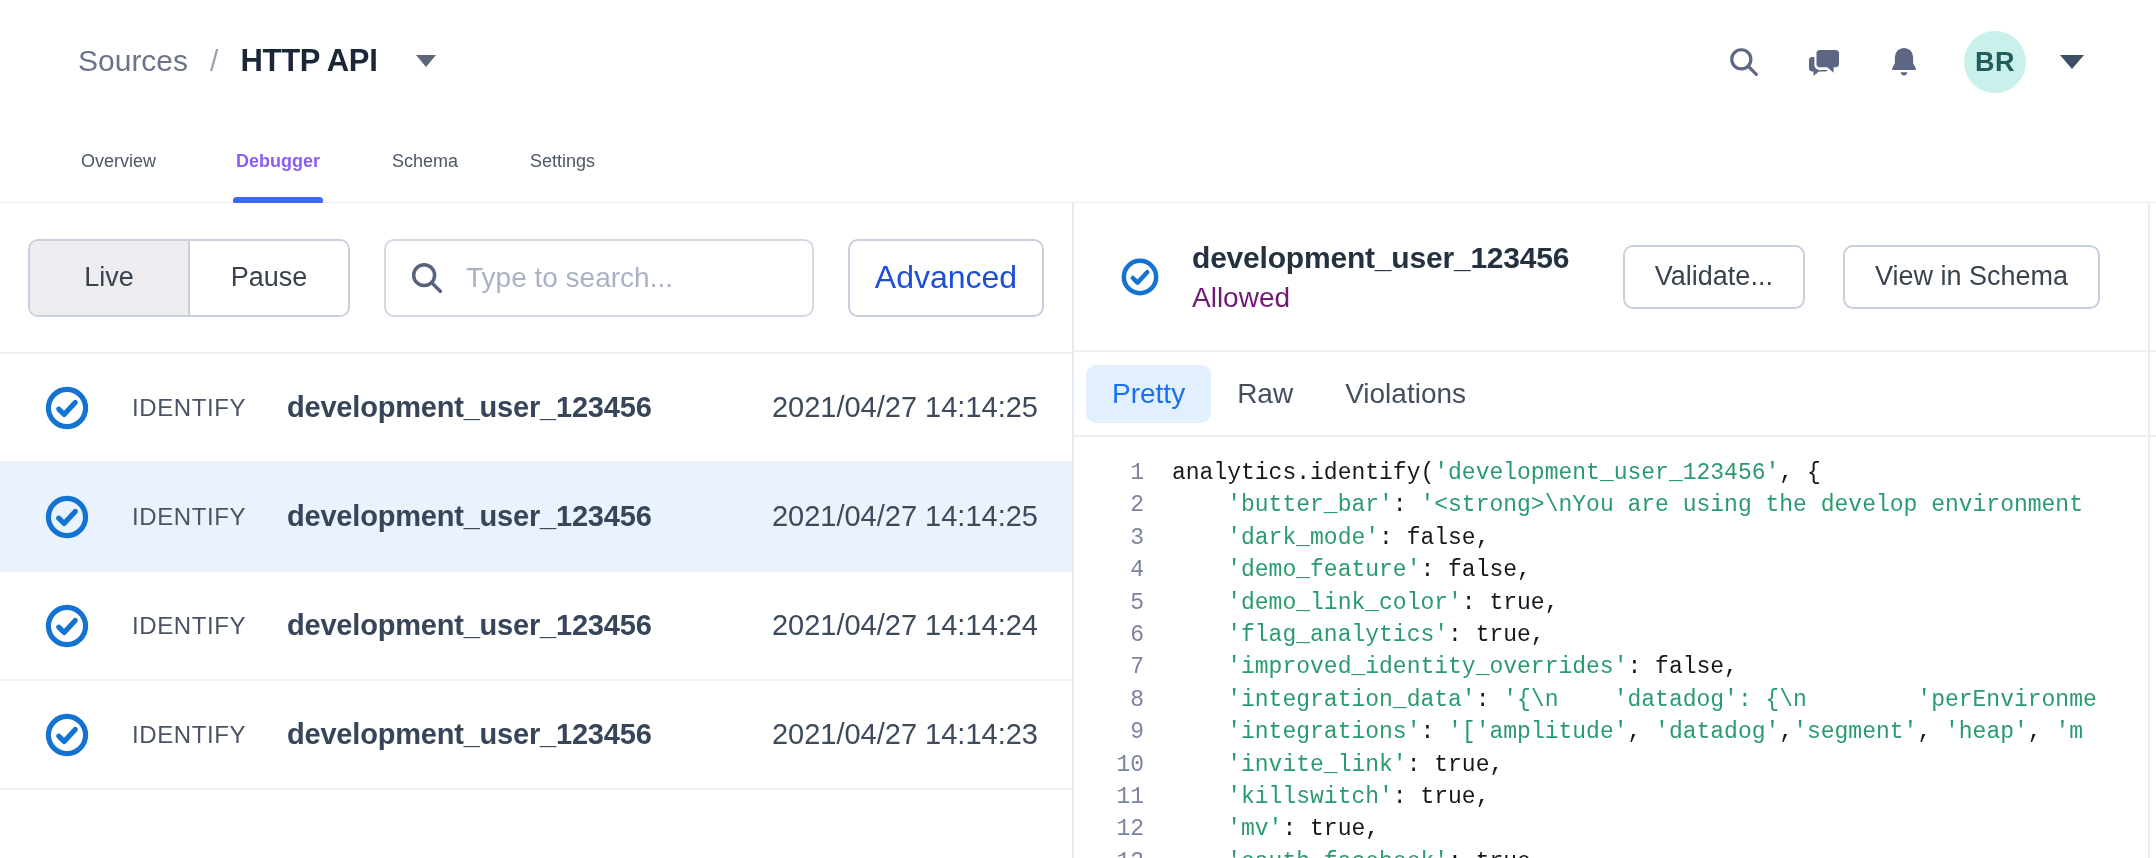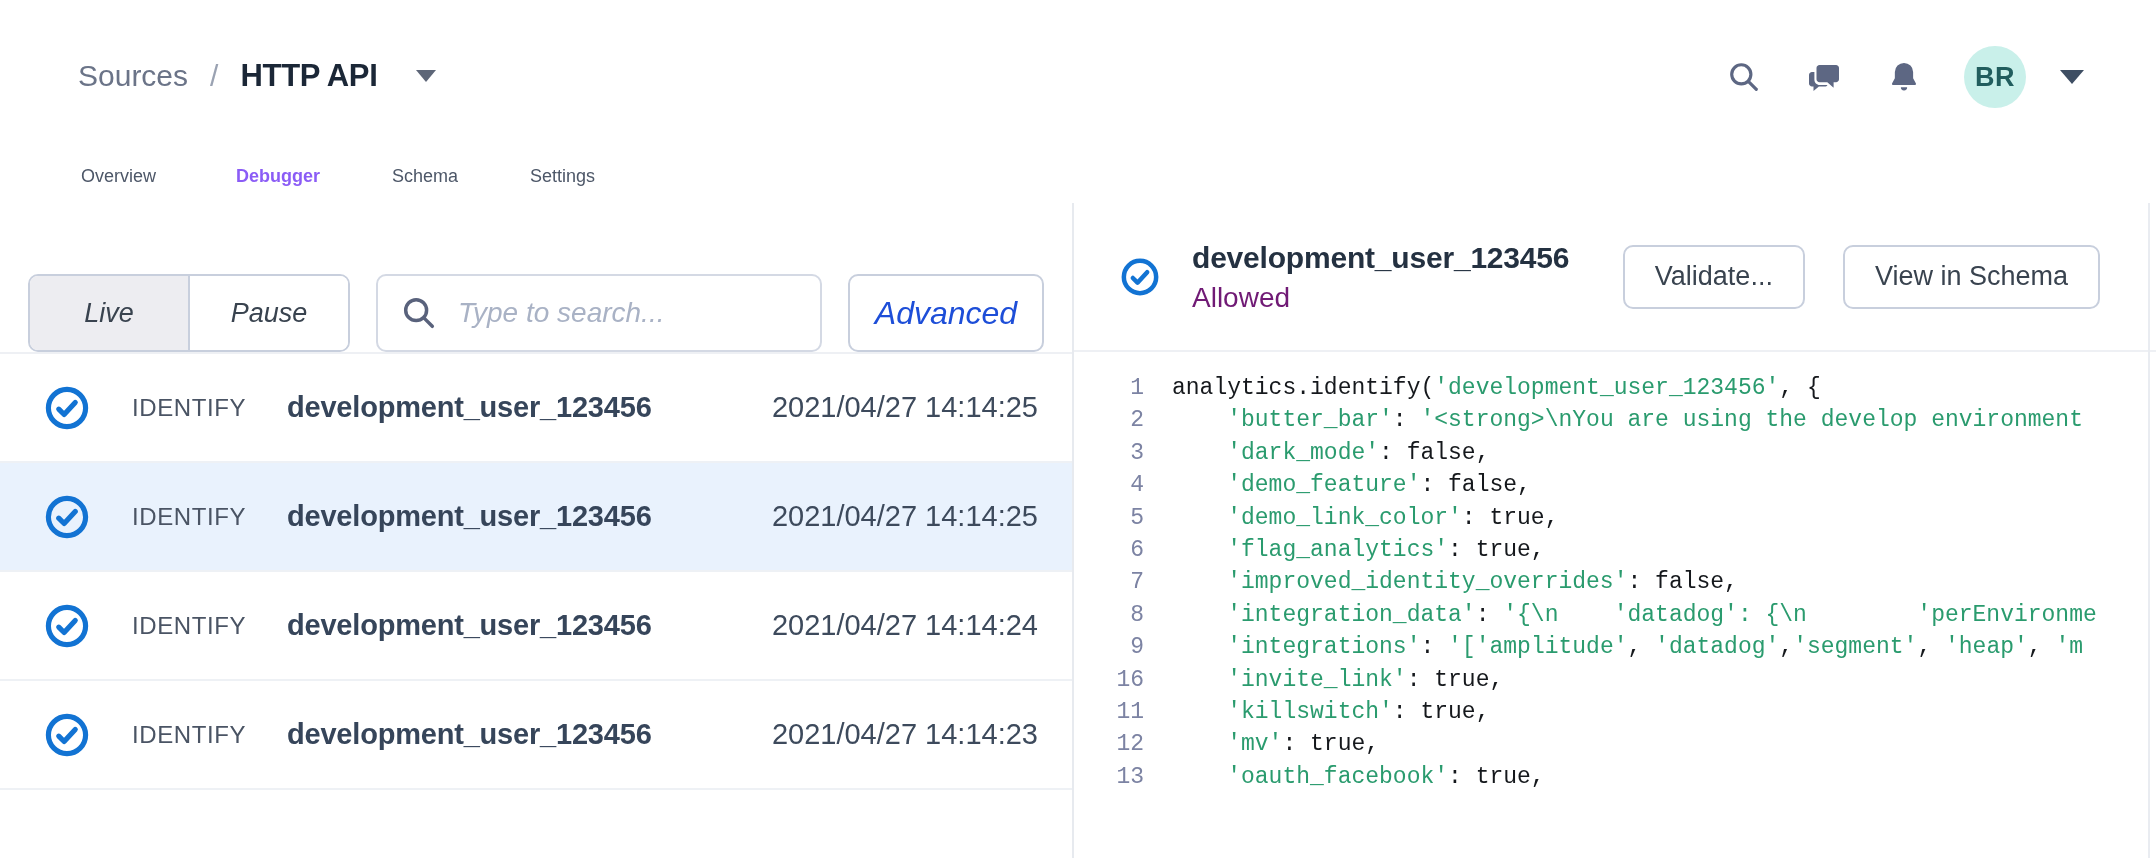--- a/index.html
+++ b/index.html
@@ -7,21 +7,21 @@
   .page {
     position: relative;
     width: 2156px; height: 858px;
     background: #fff;
     overflow: hidden;
     font-family: "Liberation Sans", sans-serif;
     color: #3e4957;
   }
 
   
-  .app-header { position:absolute; top:16px; left:0; right:0; height:203px; background:#fff; border-bottom:2px solid #ecedf2; }
+  .app-header { position:absolute; top:1px; left:0; right:0; height:203px; background:#fff; border-bottom:2px solid #ecedf2; }
   .breadcrumb { position:absolute; left:78px; top:42px; display:flex; align-items:center; gap:22px; }
   .crumb-section { font-size:30px; color:#6b7488; cursor:pointer; }
   .crumb-sep { font-size:30px; color:#9aa2b2; }
   .crumb-current { font-size:31px; font-weight:700; color:#1b2737; letter-spacing:-0.3px; }
   .crumb-caret { width:0; height:0; border-left:10px solid transparent; border-right:10px solid transparent; border-top:12px solid #5d6678; margin-left:16px; cursor:pointer; }
 
   .header-actions { position:absolute; right:72px; top:28px; height:66px; display:flex; align-items:center; gap:40px; }
   .icon-btn { width:40px; height:40px; display:flex; align-items:center; justify-content:center; cursor:pointer; }
   .icon-btn svg { width:36px; height:36px; }
   .avatar { width:62px; height:62px; border-radius:50%; background:#c9f0ea; color:#215e5e; font-size:27px; font-weight:700; display:flex; align-items:center; justify-content:center; letter-spacing:0.5px; cursor:pointer; }
@@ -32,21 +32,21 @@
   .tab.active { color:#8b5cf6; font-weight:700;margin-left:8px; }
   .tab.active::after { content:""; position:absolute; left:0; right:0; bottom:-2px; height:7px; border-radius:4px; background:#3c69f2; }
 
   
   .main { position:absolute; top:203px; left:0; right:0; bottom:0; display:flex; background:#fff; }
   .left-panel { width:1074px; min-width:1074px; border-right:2px solid #e7eaef; display:flex; flex-direction:column; }
   .right-panel { flex:1; display:flex; flex-direction:column; position:relative; overflow:hidden; }
   .right-edge-line { position:absolute; top:0; right:6px; bottom:0; width:2px; background:#e9ecf1; }
 
   
-  .controls { height:151px; min-height:151px; display:flex; align-items:flex-end; padding:0 28px; gap:26px; border-bottom:2px solid #eef0f4;font-style:italic; }
+  .controls { height:151px; min-height:151px; display:flex; align-items:center; padding:0 28px; gap:34px; border-bottom:2px solid #eef0f4; }
   .segmented { width:322px; min-width:322px; height:78px; border:2px solid #c8cfdd; border-radius:10px; display:flex; overflow:hidden; background:#fff; }
   .seg { flex:1; display:flex; align-items:center; justify-content:center; font-size:27px; color:#39434f; cursor:pointer; background:#fff; }
   .seg.active { background:#ededf1; border-right:2px solid #c8cfdd; }
   .search-box { flex:1; height:78px; border:2px solid #d4d9e4; border-radius:10px; display:flex; align-items:center; padding:0 22px; gap:20px; background:#fff; cursor:text; }
   .search-box svg { width:38px; height:38px; }
   .search-placeholder { color:#a9b2c5; font-size:28px; }
   .advanced-btn { width:196px; min-width:196px; height:78px; border:2px solid #c8cfdd; border-radius:10px; display:flex; align-items:center; justify-content:center; font-size:32px; color:#1d4ed8; background:#fff; cursor:pointer; }
 
   
   .event-list { flex:1; overflow:hidden; }
@@ -195,20 +195,27 @@
         <div class="detail-titles">
           <div class="detail-title">development_user_123456</div>
           <div class="detail-status">Allowed</div>
         </div>
         <div class="detail-buttons">
           <div class="btn">Validate...</div>
           <div class="btn">View in Schema</div>
         </div>
       </div>
 
+      <div class="detail-tabs">
+  <div class="dtab active"><span>Pretty</span></div>
+
+  <div class="dtab"><span>Raw</span></div>
+
+  <div class="dtab"><span>Violations</span></div>
+</div>
 
       <div class="code-area">
   <div class="code-line">
     <span class="line-no">1</span>
     <span class="line-code"><span class="tok-code">analytics.identify(</span><span class="tok-str">'development_user_123456'</span><span class="tok-code">, {</span></span>
   </div>
 
   <div class="code-line">
     <span class="line-no">2</span>
     <span class="line-code"><span class="tok-str">    'butter_bar'</span><span class="tok-code">: </span><span class="tok-str">'&lt;strong&gt;\nYou are using the develop environment</span></span>
@@ -243,21 +250,21 @@
     <span class="line-no">8</span>
     <span class="line-code"><span class="tok-str">    'integration_data'</span><span class="tok-code">: </span><span class="tok-str">'{\n    'datadog': {\n        'perEnvironme</span></span>
   </div>
 
   <div class="code-line">
     <span class="line-no">9</span>
     <span class="line-code"><span class="tok-str">    'integrations'</span><span class="tok-code">: </span><span class="tok-str">'['amplitude'</span><span class="tok-code">, </span><span class="tok-str">'datadog'</span><span class="tok-code">,</span><span class="tok-str">'segment'</span><span class="tok-code">, </span><span class="tok-str">'heap'</span><span class="tok-code">, </span><span class="tok-str">'m</span></span>
   </div>
 
   <div class="code-line">
-    <span class="line-no">16</span>
+    <span class="line-no">10</span>
     <span class="line-code"><span class="tok-str">    'invite_link'</span><span class="tok-code">: true,</span></span>
   </div>
 
   <div class="code-line">
     <span class="line-no">11</span>
     <span class="line-code"><span class="tok-str">    'killswitch'</span><span class="tok-code">: true,</span></span>
   </div>
 
   <div class="code-line">
     <span class="line-no">12</span>

